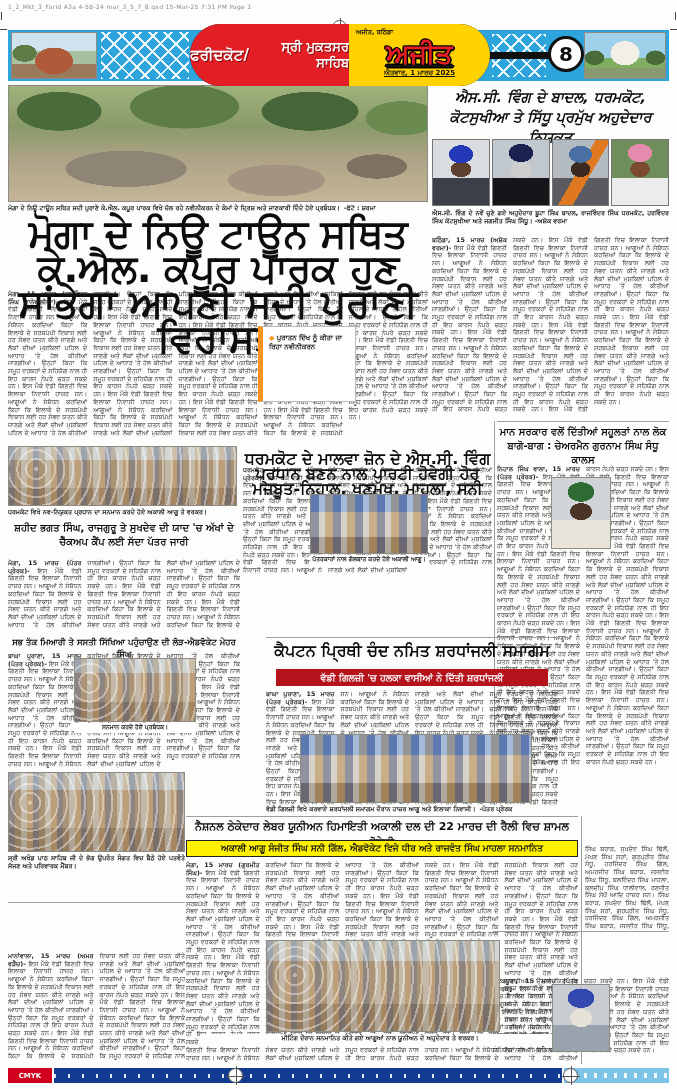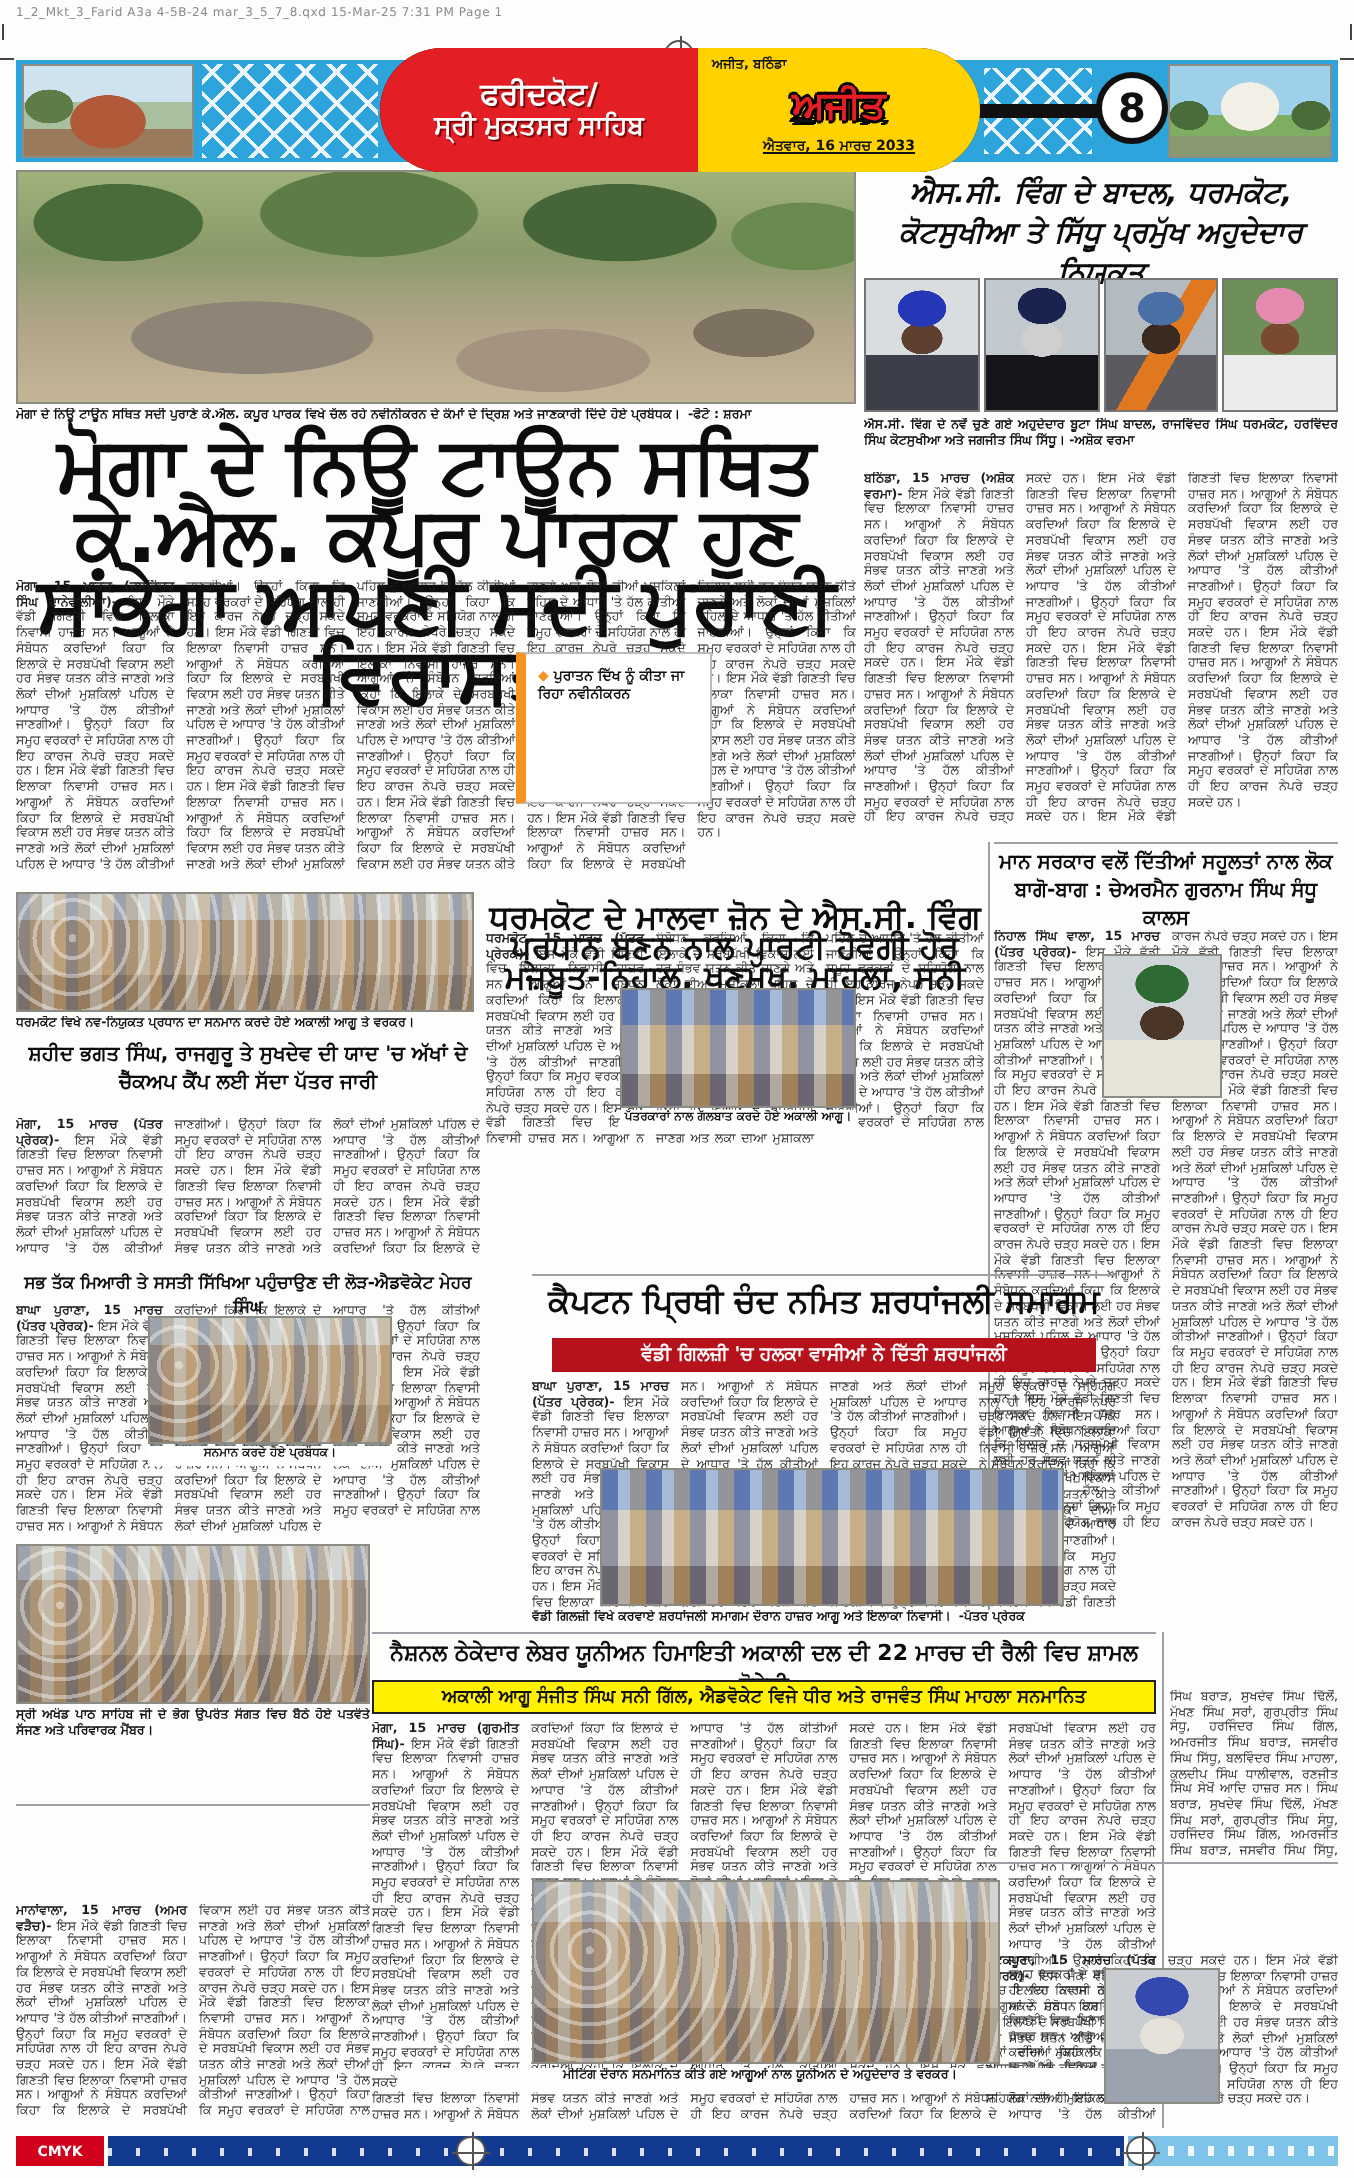--- a/index.html
+++ b/index.html
@@ -17,26 +17,26 @@
   .regmark::before,.regmark::after{content:"";position:absolute;background:#555;}
   .regmark::before{left:50%;top:-3px;width:1px;height:19px;}
   .regmark::after{top:50%;left:-3px;height:1px;width:19px;}
   .crop-h{height:1px;background:#444;} .crop-v{width:1px;background:#444;}
   
   .mast{left:8px;top:30px;width:661px;height:51px;background:var(--blue);}
   .diamonds{position:absolute;opacity:.95;background-image:
     repeating-linear-gradient(45deg, rgba(255,255,255,.95) 0 2px, transparent 2px 11px),
     repeating-linear-gradient(-45deg, rgba(255,255,255,.95) 0 2px, transparent 2px 11px);}
   .mast-oval{position:absolute;left:182px;top:-6px;width:300px;height:62px;background:#101010;border-radius:31px;display:flex;overflow:hidden;z-index:3;}
-  .mast-red{width:53%;background:var(--mast-red);display:flex;flex-direction:column;justify-content:center;align-items:center;color:#fff;font-weight:800;text-align:left;}
+  .mast-red{width:53%;background:var(--mast-red);display:flex;flex-direction:row;justify-content:center;align-items:center;color:#fff;font-weight:800;text-align:right;}
   .mast-red .l1{font-size:15px;line-height:18px;text-shadow:1px 1px 0 #7a0a0a;}
   .mast-red .l2{font-size:13px;line-height:16px;text-shadow:1px 1px 0 #7a0a0a;}
   .mast-yel{width:47%;background:var(--mast-yellow);display:flex;flex-direction:column;justify-content:center;align-items:center;position:relative;text-decoration:underline;}
   .mast-small{position:absolute;left:7px;top:4px;font-size:6.5px;font-weight:800;color:#101010;}
-  .mast-title{font-size:19px;line-height:27px;font-weight:800;color:var(--ajit-red);margin-top:6px;
+  .mast-title{font-size:27px;line-height:27px;font-weight:800;color:var(--ajit-red);margin-top:6px;
     text-shadow:1.5px 0 0 #000,-1.5px 0 0 #000,0 1.5px 0 #000,0 -1.5px 0 #000,1px 1px 0 #000,-1px -1px 0 #000;}
   .mast-date{font-size:7px;font-weight:800;color:#111;margin-top:2px;}
   .mast-bar{position:absolute;left:470px;top:22px;width:78px;height:7px;background:#101010;z-index:2;}
   .circle8{position:absolute;left:540px;top:6px;width:36px;height:36px;background:#fff;border:3px solid #101010;border-radius:50%;
     display:flex;align-items:center;justify-content:center;font-size:20px;font-weight:800;color:#101010;z-index:4;}
   
   .ph{position:absolute;overflow:hidden;background:#b8b2a6;border:1px solid #8c8c84;}
   .ph-gate{background:radial-gradient(34px 24px at 50% 62%, #b05a3a 0 55%, transparent 56%),
     radial-gradient(20px 14px at 15% 45%, #5d7c46 0 60%, transparent 61%),
     linear-gradient(#cfe3ee 0 40%, #a8c0a0 40% 70%, #9a7a5a 70% 100%);}
@@ -116,21 +116,21 @@
     <div class="ph ph-gurdwara" style="right:3px;top:2px;width:82px;height:47px;"></div>
     <div class="mast-bar"></div>
     <div class="mast-oval">
       <div class="mast-red">
         <div class="l1">ਫਰੀਦਕੋਟ/</div>
         <div class="l2">ਸ੍ਰੀ ਮੁਕਤਸਰ ਸਾਹਿਬ</div>
       </div>
       <div class="mast-yel">
         <div class="mast-small">ਅਜੀਤ, ਬਠਿੰਡਾ</div>
         <div class="mast-title">ਅਜੀਤ</div>
-        <div class="mast-date">ਐਤਵਾਰ, 16 ਮਾਰਚ 2033</div>
+        <div class="mast-date">ਐਤਵਾਰ, 1 ਮਾਰਚ 2025</div>
       </div>
     </div>
     <div class="circle8">8</div>
   </div>
 
   <div class="ph ph-park" style="left:8px;top:85px;width:420px;height:117px;"></div>
   <div class="abs cap" style="left:8px;top:204px;width:420px;height:11px;display:flex;gap:4px;">
     <span>ਮੋਗਾ ਦੇ ਨਿਊ ਟਾਊਨ ਸਥਿਤ ਸਦੀ ਪੁਰਾਣੇ ਕੇ.ਐਲ. ਕਪੂਰ ਪਾਰਕ ਵਿਖੇ ਚੱਲ ਰਹੇ ਨਵੀਨੀਕਰਨ ਦੇ ਕੰਮਾਂ ਦੇ ਦ੍ਰਿਸ਼ ਅਤੇ ਜਾਣਕਾਰੀ ਦਿੰਦੇ ਹੋਏ ਪ੍ਰਬੰਧਕ।</span>
     <span class="credit">-ਫੋਟੋ : ਸ਼ਰਮਾ</span>
   </div>

